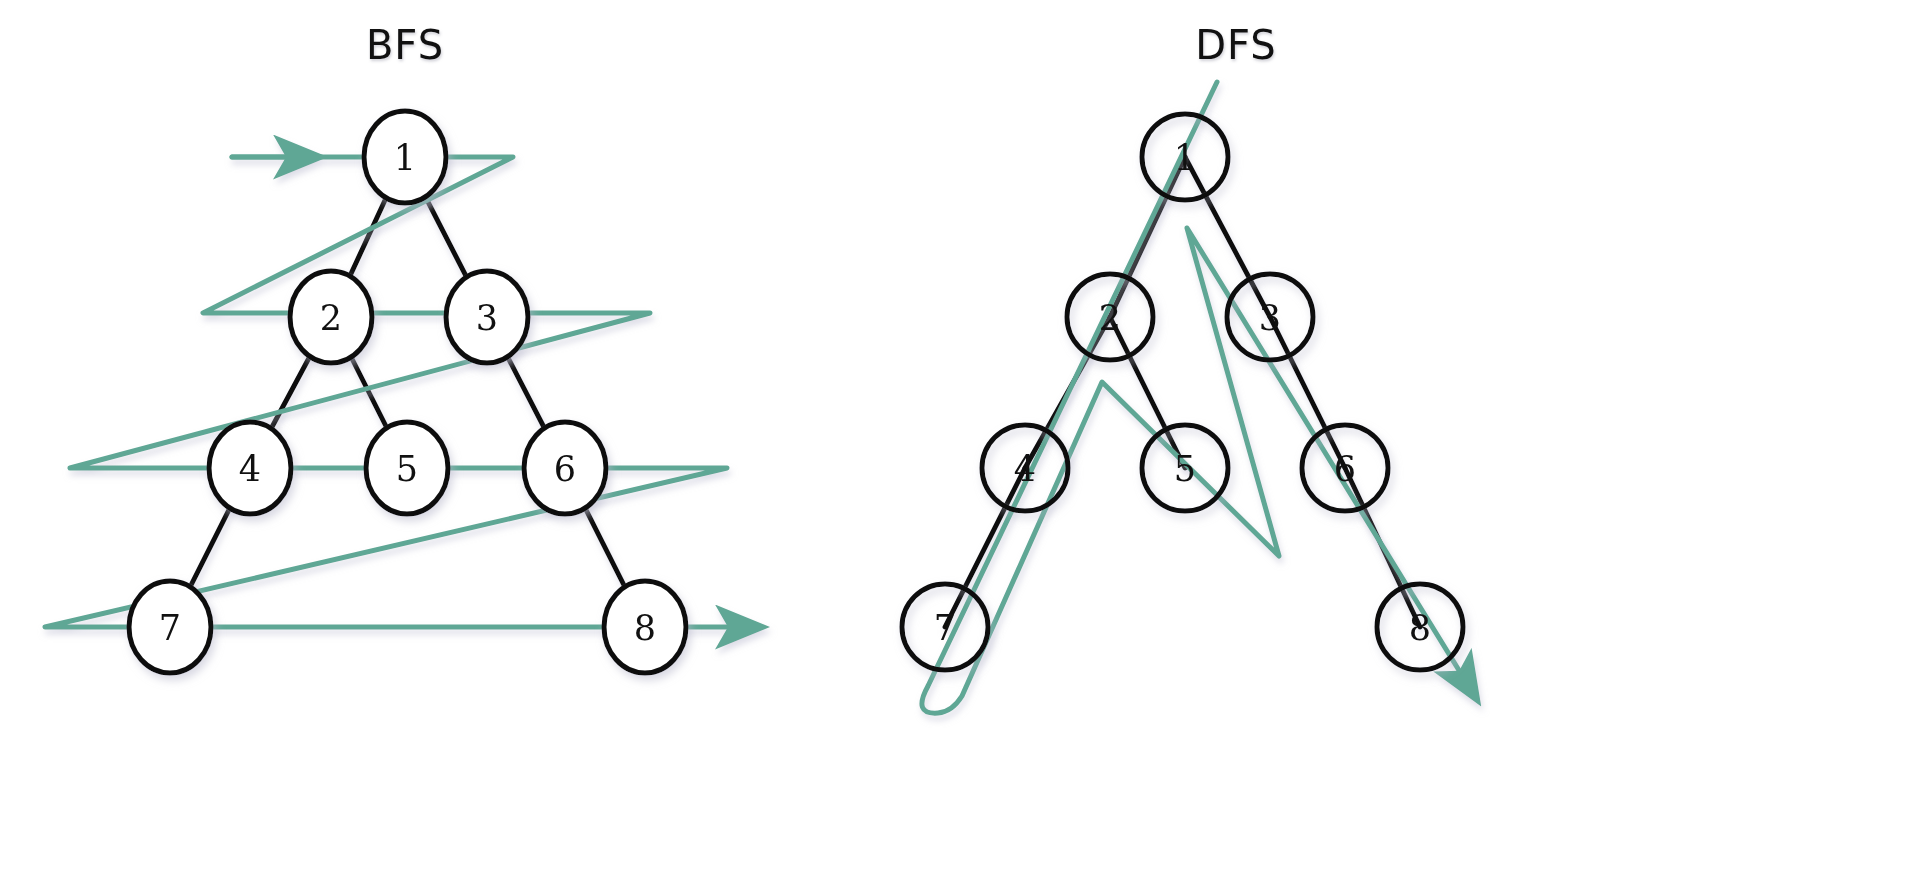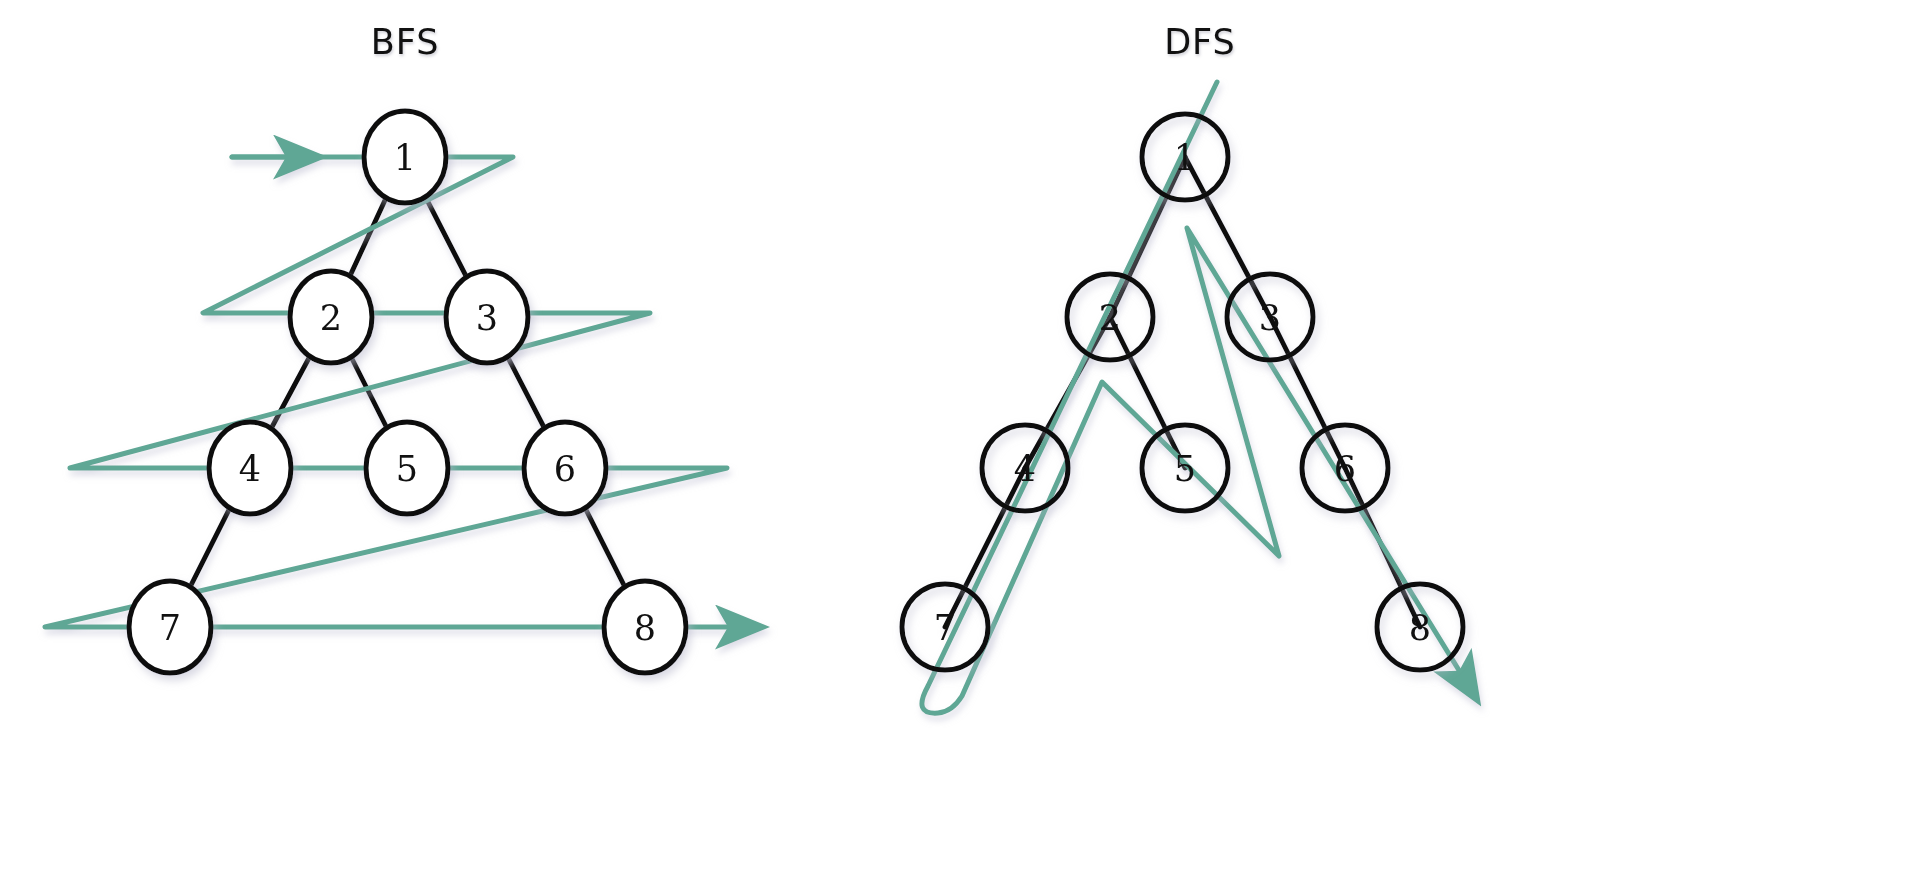--- a/index.html
+++ b/index.html
@@ -25,21 +25,21 @@
     top: 0;
     left: 0;
     width: 1920px;
     height: 894px;
     display: block;
   }
   .panel-title {
     position: absolute;
     transform: translate(-50%, 0);
     font-family: "DejaVu Sans", sans-serif;
-    font-size: 35px;
+    font-size: 40px;
     color: #111111;
     letter-spacing: 1px;
     white-space: nowrap;
     text-shadow: 1px 2px 3px rgba(120,120,140,0.35);
     user-select: none;
   }
   .node-label {
     font-family: "DejaVu Serif", serif;
     font-size: 35px;
     fill: #111111;
@@ -167,15 +167,15 @@
         </g>
         <g>
           <circle cx="1420" cy="627" r="43" fill="none" stroke="#111111" stroke-width="5" filter="url(#softshadow)"></circle>
           <text class="node-label" x="1420" y="628">8</text>
         </g>
       </g>
     </g>
   </svg>
 
   <div class="panel-title" style="left:405px; top:22px;">BFS</div>
-  <div class="panel-title" style="left:1200px; top:22px;">DFS</div>
+  <div class="panel-title" style="left:1236px; top:22px;">DFS</div>
 
 </div>
 
 </body></html>

